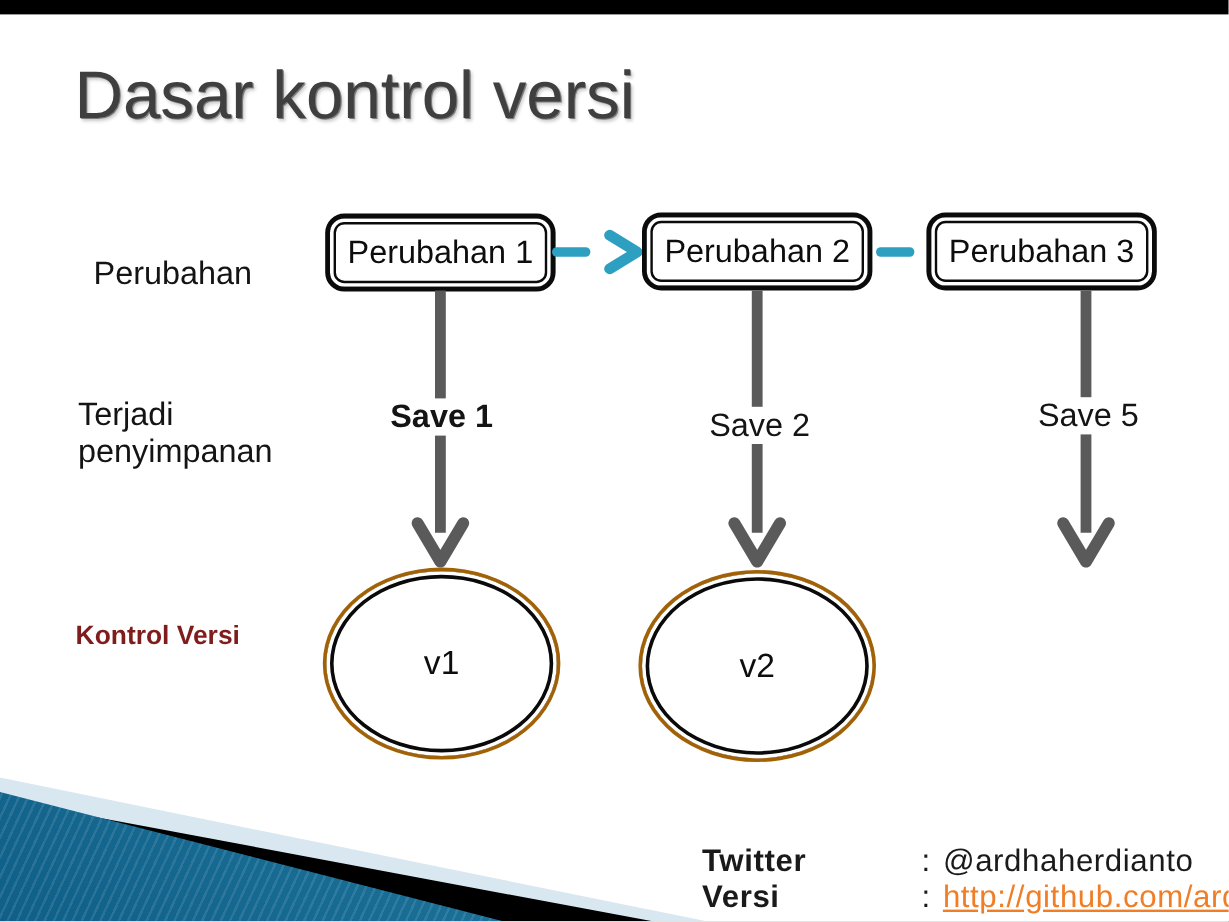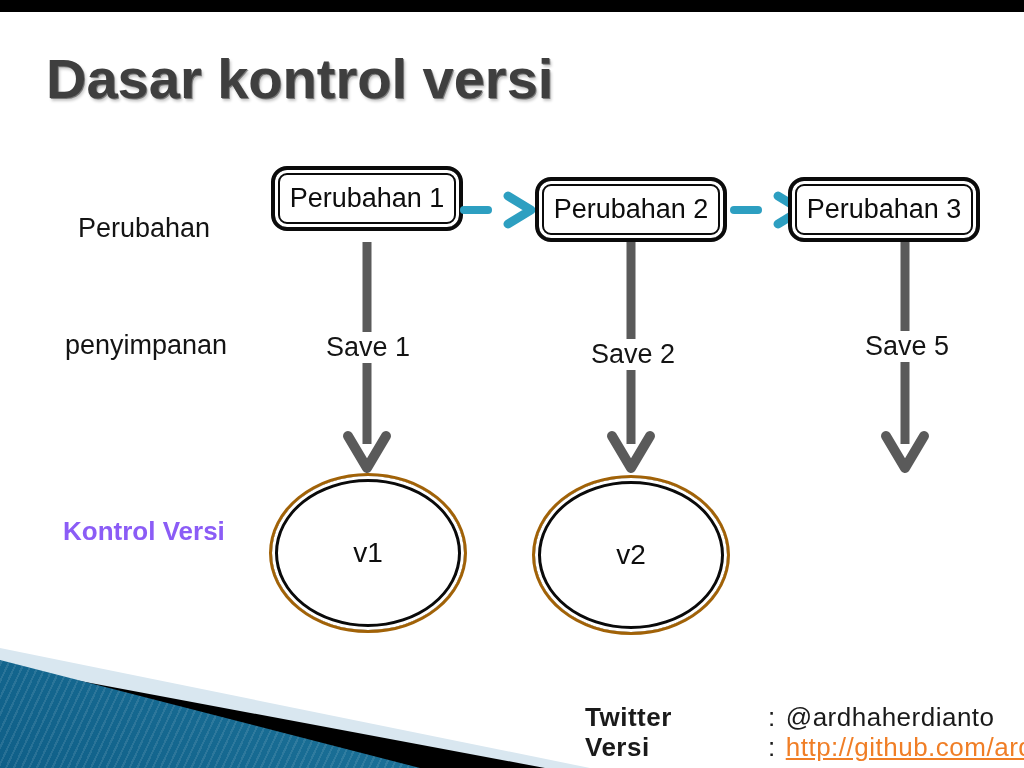--- a/index.html
+++ b/index.html
@@ -3,27 +3,27 @@
 <meta charset="utf-8">
 <style>
   html,body{margin:0;padding:0;background:#fff;}
   .slide{
     position:relative; width:1024px; height:768px; overflow:hidden;
     background:#ffffff; font-family:"Liberation Sans", sans-serif; color:#111;
   }
   .topbar{position:absolute;left:0;top:0;width:1024px;height:12px;background:#000;}
 
   .title{
-    position:absolute; left:46px; top:46px; width:700px;
-    font-size:56px; font-weight:bold; letter-spacing:0px; color:#3f3f3f;
+    position:absolute; left:62px; top:46px; width:700px;
+    font-size:56px; font-weight:normal; letter-spacing:0px; color:#3f3f3f;
     text-shadow:1px 1px 0 rgba(0,0,0,0.40), 2px 3px 3px rgba(0,0,0,0.22);
   }
 
   .rowlabel{position:absolute; font-size:27px; color:#141414; line-height:1.15;}
-  .rowlabel.bold{font-weight:bold; font-size:26px; color:#8b5cf6;}
+  .rowlabel.bold{font-weight:bold; font-size:22px; color:#7f1d1d;}
 
   .flowbox{
     position:absolute; width:192px; height:65px; box-sizing:border-box;
     background:#fff; border:4px solid #0b0b0b; border-radius:16px;
     box-shadow: inset 0 0 0 3px #ffffff, inset 0 0 0 5px #0b0b0b;
     display:flex; align-items:center; justify-content:center;
     font-size:27px; color:#0d0d0d; white-space:nowrap;
   }
 
   .vcircle{
@@ -61,51 +61,52 @@
 <body>
 
 <div class="slide">
 
   <div class="topbar"></div>
 
   <h1 class="title" style="margin:0;">Dasar kontrol versi</h1>
 
   <div class="rowlabel" style="left:78px; top:184px;margin-top:29px;">Perubahan</div>
   <div class="rowlabel" style="left:65px; top:330px;">
+    <div>Terjadi</div>
     <div>penyimpanan</div>
   </div>
   <div class="rowlabel bold" style="left:63px; top:517px;">Kontrol Versi</div>
 
-  <div class="flowbox" style="left:271px; top:166px;">Perubahan 1</div>
+  <div class="flowbox" style="left:271px; top:178px;">Perubahan 1</div>
   <svg style="left:343px; top:242px;" width="48" height="232" viewBox="0 0 48 232">
     <line x1="24" y1="0" x2="24" y2="202" stroke="#5a5a5a" stroke-width="9"></line>
     <path d="M5 194 L24 226 L43 194" fill="none" stroke="#5a5a5a" stroke-width="10" stroke-linecap="round" stroke-linejoin="round"></path>
   </svg>
-  <div class="savelabel" style="left:368px; top:332px;">Save 1</div>
+  <div class="savelabel" style="left:368px; top:332px;font-weight:bold;">Save 1</div>
   <div class="vcircle" style="left:269px; top:473px;">v1</div>
 
   <svg style="left:458px; top:190px;" width="78" height="40" viewBox="0 0 78 40">
     <line x1="6" y1="20" x2="30" y2="20" stroke="#2d9fc1" stroke-width="8" stroke-linecap="round"></line>
     <path d="M50 6 L73 20 L50 34" fill="none" stroke="#2d9fc1" stroke-width="9" stroke-linecap="round" stroke-linejoin="round"></path>
   </svg>
 
   <div class="flowbox" style="left:535px; top:177px;">Perubahan 2</div>
   <svg style="left:607px; top:242px;" width="48" height="232" viewBox="0 0 48 232">
     <line x1="24" y1="0" x2="24" y2="202" stroke="#5a5a5a" stroke-width="9"></line>
     <path d="M5 194 L24 226 L43 194" fill="none" stroke="#5a5a5a" stroke-width="10" stroke-linecap="round" stroke-linejoin="round"></path>
   </svg>
   <div class="savelabel" style="left:633px; top:339px;">Save 2</div>
   <div class="vcircle" style="left:532px; top:475px;">v2</div>
 
   <svg style="left:728px; top:190px;" width="78" height="40" viewBox="0 0 78 40">
     <line x1="6" y1="20" x2="30" y2="20" stroke="#2d9fc1" stroke-width="8" stroke-linecap="round"></line>
     <path d="M50 6 L73 20 L50 34" fill="none" stroke="#2d9fc1" stroke-width="9" stroke-linecap="round" stroke-linejoin="round"></path>
   </svg>
 
-  <div class="flowbox" style="left:788px; top:177px;">Perubahan 3</div>
+  <div class="flowbox" style="left:772px; top:177px;">Perubahan 3</div>
   <svg style="left:881px; top:242px;" width="48" height="232" viewBox="0 0 48 232">
     <line x1="24" y1="0" x2="24" y2="202" stroke="#5a5a5a" stroke-width="9"></line>
     <path d="M5 194 L24 226 L43 194" fill="none" stroke="#5a5a5a" stroke-width="10" stroke-linecap="round" stroke-linejoin="round"></path>
   </svg>
   <div class="savelabel" style="left:907px; top:331px;">Save 5</div>
 
   <div class="tri tri-pale"></div>
   <div class="tri tri-black"></div>
   <div class="tri tri-teal"></div>
 

